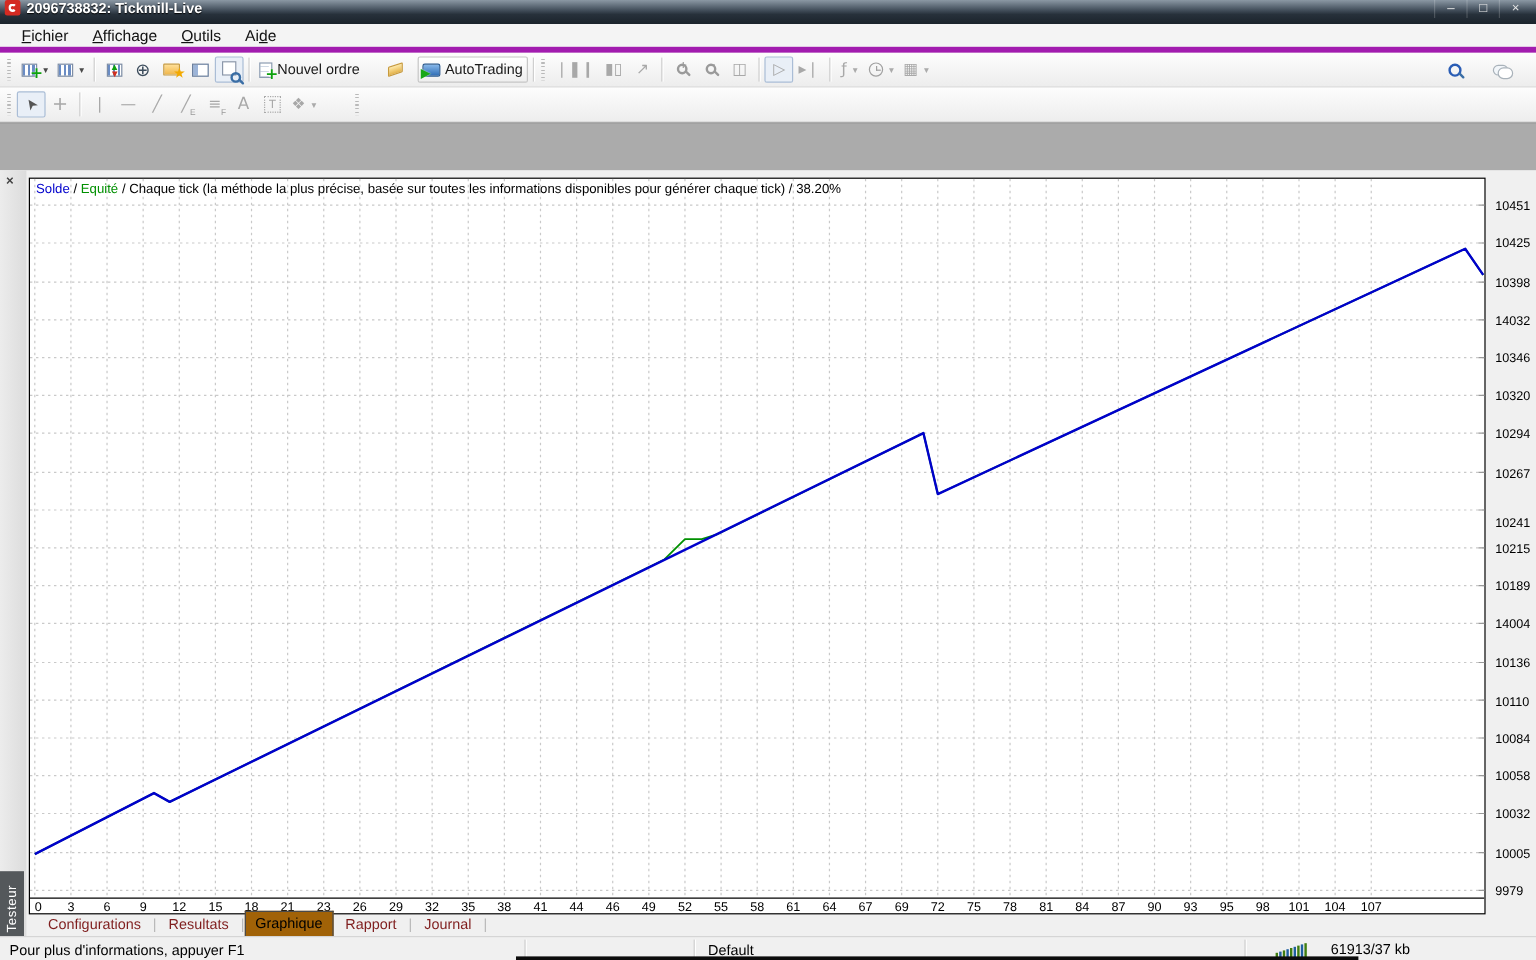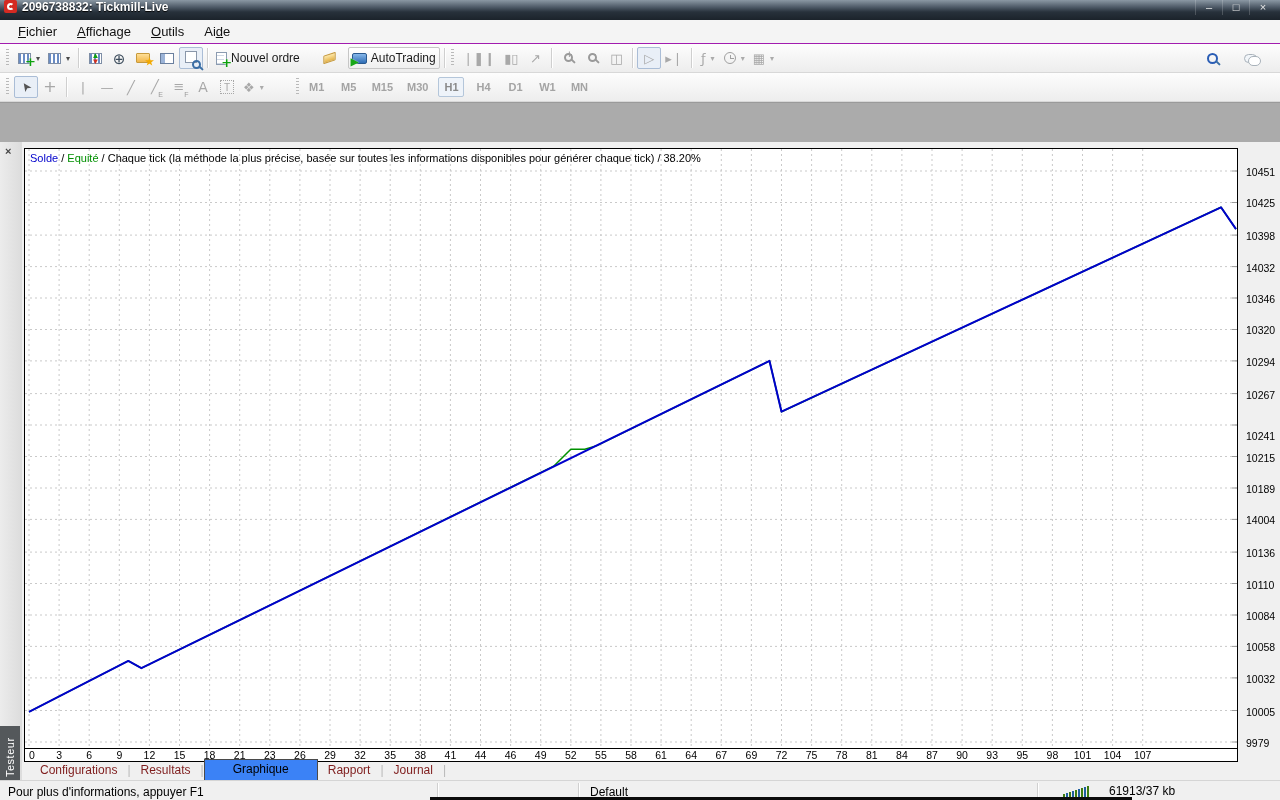--- a/index.html
+++ b/index.html
@@ -13,21 +13,21 @@
   .logo { width:13px; height:13px; background:#d42a22; border-radius:2px; margin-right:5px;
     display:flex; align-items:center; justify-content:center; flex:0 0 auto; }
   .logo i { width:7px; height:7px; border:2px solid #fff; border-radius:50%; border-right-color:transparent; display:block; }
   .title-text { font-size:12px; font-weight:bold; text-shadow:0 1px 1px #000; white-space:nowrap; }
   .win-btns { margin-left:auto; display:flex; margin-right:4px; }
   .win-btn { width:27px; height:15px; color:#e6e6e6; font-size:11px; line-height:14px; text-align:center;
     border-left:1px solid rgba(255,255,255,.18); cursor:default; }
 
   
   .menubar { position:absolute; left:0; top:20px; width:1280px; height:24px; background:#f4f4f4;
-    border-bottom:1px solid #a21caf; display:flex; align-items:center; padding-left:8px; font-size:13px; color:#111; }
+    border-bottom:5px solid #a21caf; display:flex; align-items:center; padding-left:8px; font-size:13px; color:#111; }
   .menu-item { padding:3px 10px; }
   .menu-item u { text-decoration:underline; }
 
   
   .toolbar { position:absolute; left:0; width:1280px; height:29px;
     background:linear-gradient(#fdfdfd,#ededed); border-bottom:1px solid #d8d8d8;
     display:flex; align-items:center; padding:0 4px; }
   .tb1 { top:44px; } .tb2 { top:73px; }
   .grip { width:3px; height:18px; margin:0 5px 0 2px;
     background:repeating-linear-gradient(#b9b9b9 0 1px, transparent 1px 3px); }
@@ -87,21 +87,21 @@
   .legend .solde { color:#0000cc; }
   .legend .equite { color:#009000; }
   svg .grid { stroke:#c9c9c9; stroke-width:1; stroke-dasharray:2 3; }
   svg .ytick { stroke:#9a9a9a; stroke-width:1; }
   svg .axis { stroke:#000; stroke-width:1; }
   svg text.xlab { font:10.5px "Liberation Sans",sans-serif; fill:#000; }
   .y-axis { position:absolute; left:1246px; top:7px; width:34px; height:614px; }
   .y-axis div { position:absolute; font-size:10.5px; color:#000; white-space:nowrap; }
   .tabs { position:absolute; left:30px; top:622px; height:16px; display:flex; align-items:flex-end; font-size:12px; }
   .tab { color:#7f1d1d; padding:2px 10px 3px; }
-  .tab.active { color:#000; background:#3b82f6; border:1px solid #4a4a4a; border-bottom-color:#fff; position:relative; top:1px; padding:2px 28px 4px; }
+  .tab.active { color:#000; background:#a16207; border:1px solid #4a4a4a; border-bottom-color:#fff; position:relative; top:1px; padding:2px 8px 4px; }
   .tab-pipe { color:#b8b8b8; padding-bottom:3px; }
   .testeur-tab { position:absolute; left:0; top:726px; width:20px; height:62px; background:#54585b; color:#fff;
     display:flex; align-items:center; justify-content:center; writing-mode:vertical-rl; transform:rotate(180deg);
     font-size:11px; letter-spacing:.5px; }
 
   
   .statusbar { position:absolute; left:0; top:780px; width:1280px; height:20px; background:#f0f0f0;
     border-top:1px solid #d5d5d5; font-size:12px; color:#000; }
   .sb-help { position:absolute; left:8px; top:4px; }
   .sb-sep { position:absolute; top:2px; width:1px; height:16px; background:#d0d0d0; box-shadow:1px 0 0 #fff; }
@@ -293,31 +293,20 @@
   <span class="tbtn gray">
       <span class="lbl-T">T</span>
     </span>
   <span class="tbtn gray">
     <span class="glyph">❖</span>
     <span class="dd">▾</span>
   </span>
 
   <span style="width:26px"></span>
   <span class="grip"></span>
-  <span id="tf" style="display:flex;gap:6px;align-items:center">
-      <span class="tf-btn">M1</span>
-      <span class="tf-btn">M5</span>
-      <span class="tf-btn">M15</span>
-      <span class="tf-btn">M30</span>
-      <span class="tf-btn active">H1</span>
-      <span class="tf-btn">H4</span>
-      <span class="tf-btn">D1</span>
-      <span class="tf-btn">W1</span>
-      <span class="tf-btn">MN</span>
-    </span>
 </div>
 
 <div class="workspace"></div>
 
 <div class="tester">
   <div class="side-strip"></div>
   <span class="panel-close">×</span>
 
   <div class="chart-box">
     <svg id="chart-svg" width="1212" height="612">

